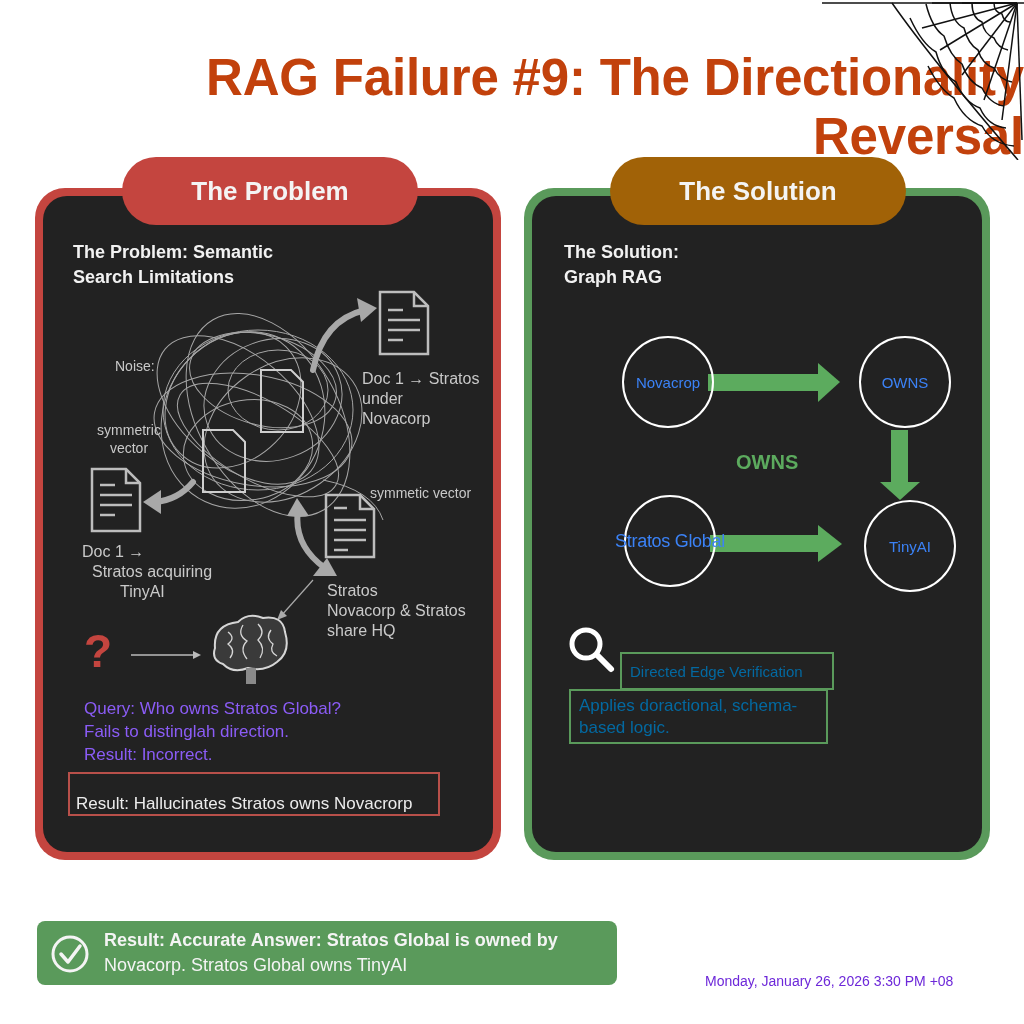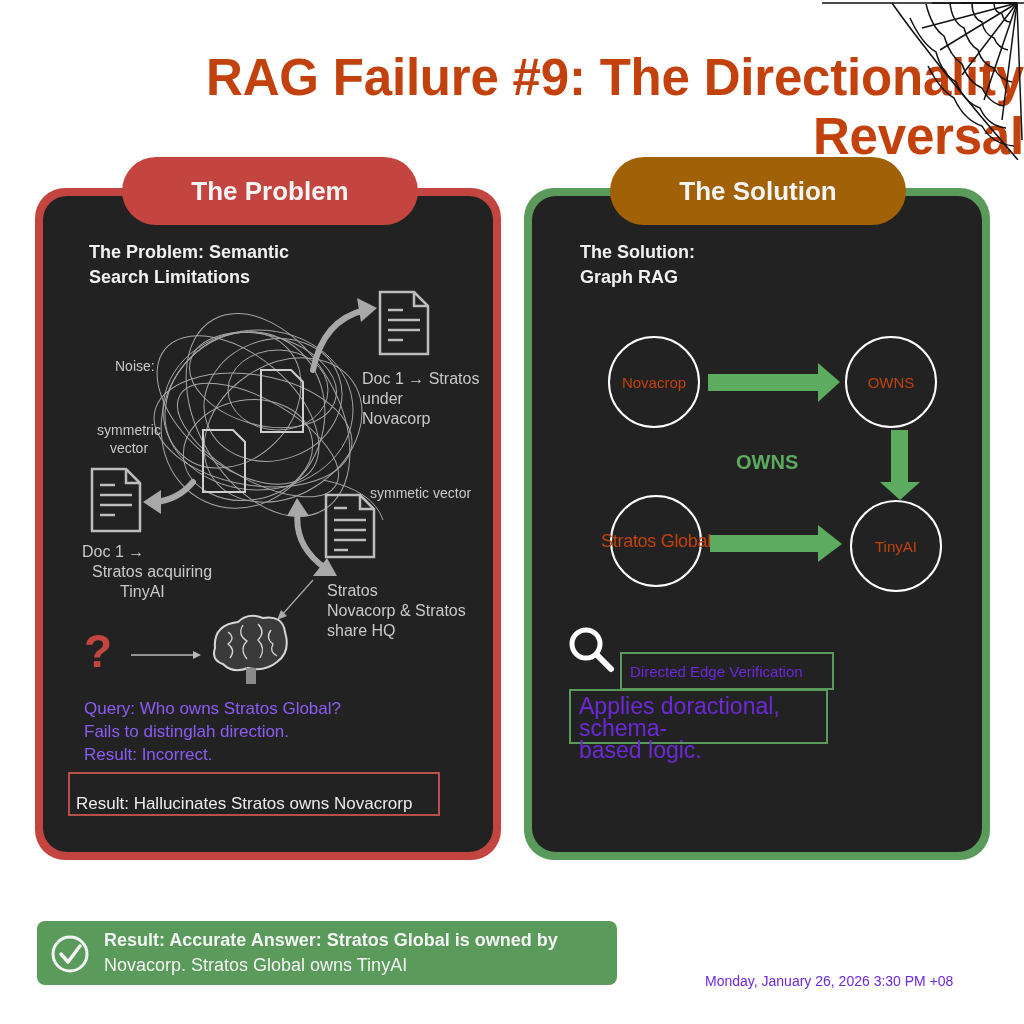--- a/index.html
+++ b/index.html
@@ -12,32 +12,32 @@
 
   .panel { position: absolute; top: 188px; height: 672px; border-radius: 30px; }
   .panel.red { left: 35px; width: 466px; background: #c4453f; }
   .panel.green { left: 524px; width: 466px; background: #5a9a5b; }
   .panel-inner { position: absolute; left: 8px; top: 8px; right: 8px; bottom: 8px; background: #222222; border-radius: 24px; overflow: hidden; }
 
   .tab { position: absolute; top: 157px; height: 68px; border-radius: 34px; color: #f4f4f4; font-weight: bold; font-size: 26px; display: flex; align-items: center; justify-content: center; }
   .tab.red { left: 122px; width: 296px; background: #c4453f; }
   .tab.green { left: 610px; width: 296px; background: #a16207; }
 
-  .sub-h { position: absolute; color: #f2f2f2; font-weight: bold; font-size: 18px; line-height: 25px; margin-left: 16px; }
+  .sub-h { position: absolute; color: #f2f2f2; font-weight: bold; font-size: 18px; line-height: 25px; }
 
   .gray { color: #c9c9c9; position: absolute; font-size: 16px; line-height: 20px; }
   .white { color: #8b5cf6; position: absolute; font-size: 17px; line-height: 23px; }
 
   .result-box { position: absolute; left: 68px; top: 772px; width: 372px; height: 42px; border: 2px solid #b8504a; color: #ececec; font-size: 17px; padding: 20px 6px; }
 
-  .node { position: absolute; width: 92px; height: 92px; border: 2.5px solid #ffffff; border-radius: 50%; color: #c2410c; font-size: 15px; display: flex; align-items: center; justify-content: center; white-space: nowrap; }
+  .node { position: absolute; width: 92px; height: 92px; border: 2.5px solid #ffffff; border-radius: 50%; color: #3b82f6; font-size: 15px; display: flex; align-items: center; justify-content: center; white-space: nowrap; margin-left: 14px; }
 
   .owns-lbl { position: absolute; left: 736px; top: 451px; color: #5cab5e; font-size: 20px; font-weight: bold; }
 
-  .box-green { position: absolute; border: 2px solid #5a9a5b; color: #6d28d9; }
+  .box-green { position: absolute; border: 2px solid #5a9a5b; color: #0369a1; }
 
   .answer { position: absolute; left: 37px; top: 921px; width: 580px; height: 64px; background: #5a9a5b; border-radius: 8px; }
   .answer-text { position: absolute; left: 104px; top: 928px; width: 510px; color: #f4f4f4; font-size: 18px; line-height: 25px; }
 
   .timestamp { position: absolute; left: 705px; top: 973px; color: #6d28d9; font-size: 14px; }
 </style>
 </head>
 <body>
 
 <div class="title">RAG Failure #9: The Directionality Reversal</div>
@@ -213,21 +213,21 @@
 <div class="node" style="left:850px; top:500px;">TinyAI</div>
 
 <div class="owns-lbl">OWNS</div>
 
 <svg style="position:absolute; left:566px; top:624px;" width="52" height="52">
   <circle cx="20" cy="20" r="14" stroke="#ffffff" stroke-width="5" fill="none"></circle>
   <line x1="31" y1="31" x2="45" y2="45" stroke="#ffffff" stroke-width="6" stroke-linecap="round"></line>
 </svg>
 
 <div class="box-green" style="left:620px; top:652px; width:214px; height:38px; font-size:15px; padding:9px 8px;">Directed Edge Verification</div>
-<div class="box-green" style="left:569px; top:689px; width:259px; height:55px; font-size:23px; line-height:22px; padding:4px 8px;">
+<div class="box-green" style="left:569px; top:689px; width:259px; height:55px; font-size:17px; line-height:22px; padding:4px 8px;">
   <div>Applies doractional, schema-</div>
   <div>based logic.</div>
 </div>
 
 <div class="answer"></div>
 <svg style="position:absolute; left:50px; top:934px;" width="40" height="40">
   <circle cx="20" cy="20" r="17" stroke="#f4f4f4" stroke-width="3" fill="none"></circle>
   <polyline points="11,20 18,28 30,12" stroke="#f4f4f4" stroke-width="3.5" fill="none" stroke-linecap="round" stroke-linejoin="round"></polyline>
 </svg>
 <div class="answer-text">

